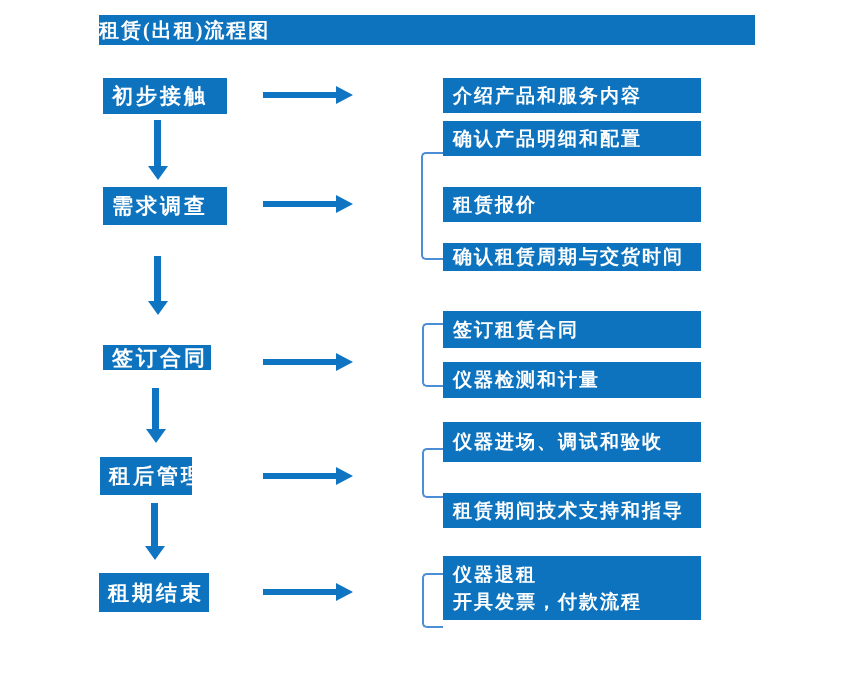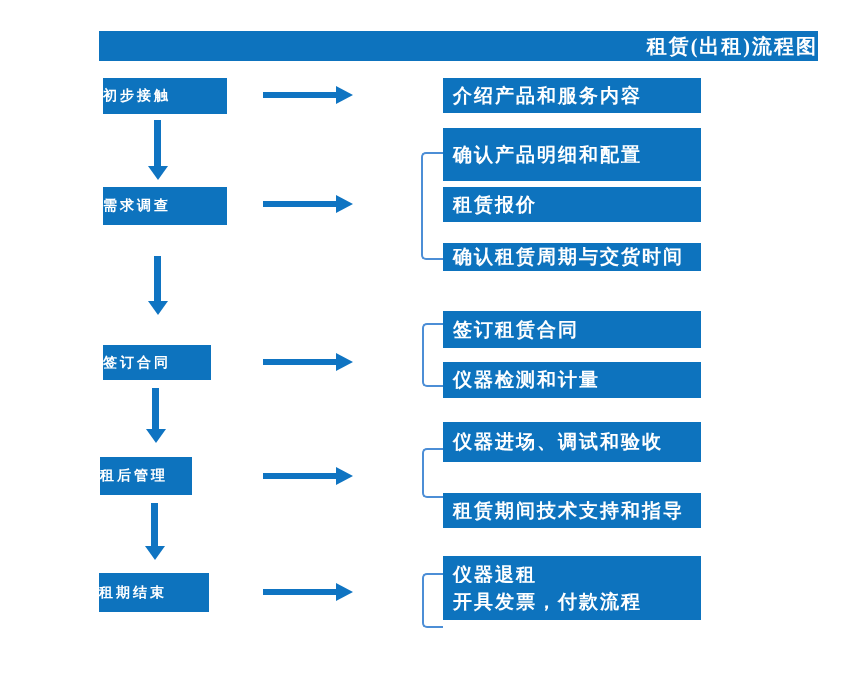--- a/index.html
+++ b/index.html
@@ -11,31 +11,31 @@
   }
   html,body{margin:0;padding:0;background:var(--background);}
   #flowchart{
     position:relative;
     width:844px;height:688px;
     background:var(--background);
     font-family:"Liberation Serif","DejaVu Serif",serif;
     overflow:hidden;
   }
   .titlebar{
-    position:absolute;left:99px;top:15px;width:719px;height:30px;
+    position:absolute;left:99px;top:15px;width:656px;height:30px;
     background:var(--box-blue);color:var(--text-white);
-    display:flex;align-items:center;justify-content:flex-end;
-    font-size:20px;font-weight:bold;letter-spacing:2px;margin-top:16px;
+    display:flex;align-items:center;justify-content:flex-start;
+    font-size:20px;font-weight:bold;letter-spacing:2px;
   }
   .box{
     position:absolute;background:var(--box-blue);color:var(--text-white);
     display:flex;align-items:center;font-weight:bold;white-space:nowrap;
     overflow:hidden;box-sizing:border-box;
   }
-  .stage{font-size:14px;letter-spacing:3px;}
+  .stage{font-size:21px;letter-spacing:3px;padding-left:9px;}
   .output{font-size:19px;letter-spacing:2px;padding-left:10px;left:443px;width:258px;}
   .harrow{position:absolute;width:90px;height:18px;}
   .harrow .shaft{position:absolute;left:0;top:6px;width:73px;height:6px;background:var(--arrow-blue);}
   .harrow .head{position:absolute;left:73px;top:0;width:0;height:0;
     border-left:17px solid var(--arrow-blue);
     border-top:9px solid transparent;border-bottom:9px solid transparent;}
   .varrow{position:absolute;width:20px;}
   .varrow .shaft{position:absolute;left:6px;top:0;width:7px;height:calc(100% - 14px);background:var(--arrow-blue);}
   .varrow .head{position:absolute;left:0;bottom:0;width:0;height:0;
     border-top:14px solid var(--arrow-blue);
@@ -56,21 +56,21 @@
   <div class="titlebar">
     <span>租赁(出租)流程图</span>
   </div>
 
   <div class="box stage" style="left:103px;top:78px;width:124px;height:36px">
     <span>初步接触</span>
   </div>
   <div class="box stage" style="left:103px;top:187px;width:124px;height:38px">
     <span>需求调查</span>
   </div>
-  <div class="box stage" style="left:103px;top:345px;width:108px;height:35px">
+  <div class="box stage" style="left:103px;top:345px;width:108px;height:25px">
     <span>签订合同</span>
   </div>
   <div class="box stage" style="left:100px;top:457px;width:92px;height:38px">
     <span>租后管理</span>
   </div>
   <div class="box stage" style="left:99px;top:573px;width:110px;height:39px">
     <span>租期结束</span>
   </div>
 
   <div class="varrow" style="left:148px;top:120px;height:60px">
@@ -113,21 +113,21 @@
 
   <div class="bracket" style="left:421px;top:152px;width:23px;height:108px"></div>
   <div class="bracket" style="left:422px;top:323px;width:21px;height:64px"></div>
   <div class="bracket" style="left:422px;top:448px;width:21px;height:50px"></div>
   <div class="bracket" style="left:422px;top:573px;width:21px;height:55px"></div>
 
   <div class="box output" style="top:78px;height:35px">
     <span>介绍产品和服务内容</span>
   </div>
 
-  <div class="box output" style="top:128px;height:53px">
+  <div class="box output" style="top:121px;height:35px">
     <span>确认产品明细和配置</span>
   </div>
   <div class="box output" style="top:187px;height:35px">
     <span>租赁报价</span>
   </div>
   <div class="box output" style="top:243px;height:28px">
     <span>确认租赁周期与交货时间</span>
   </div>
 
   <div class="box output" style="top:311px;height:37px">

